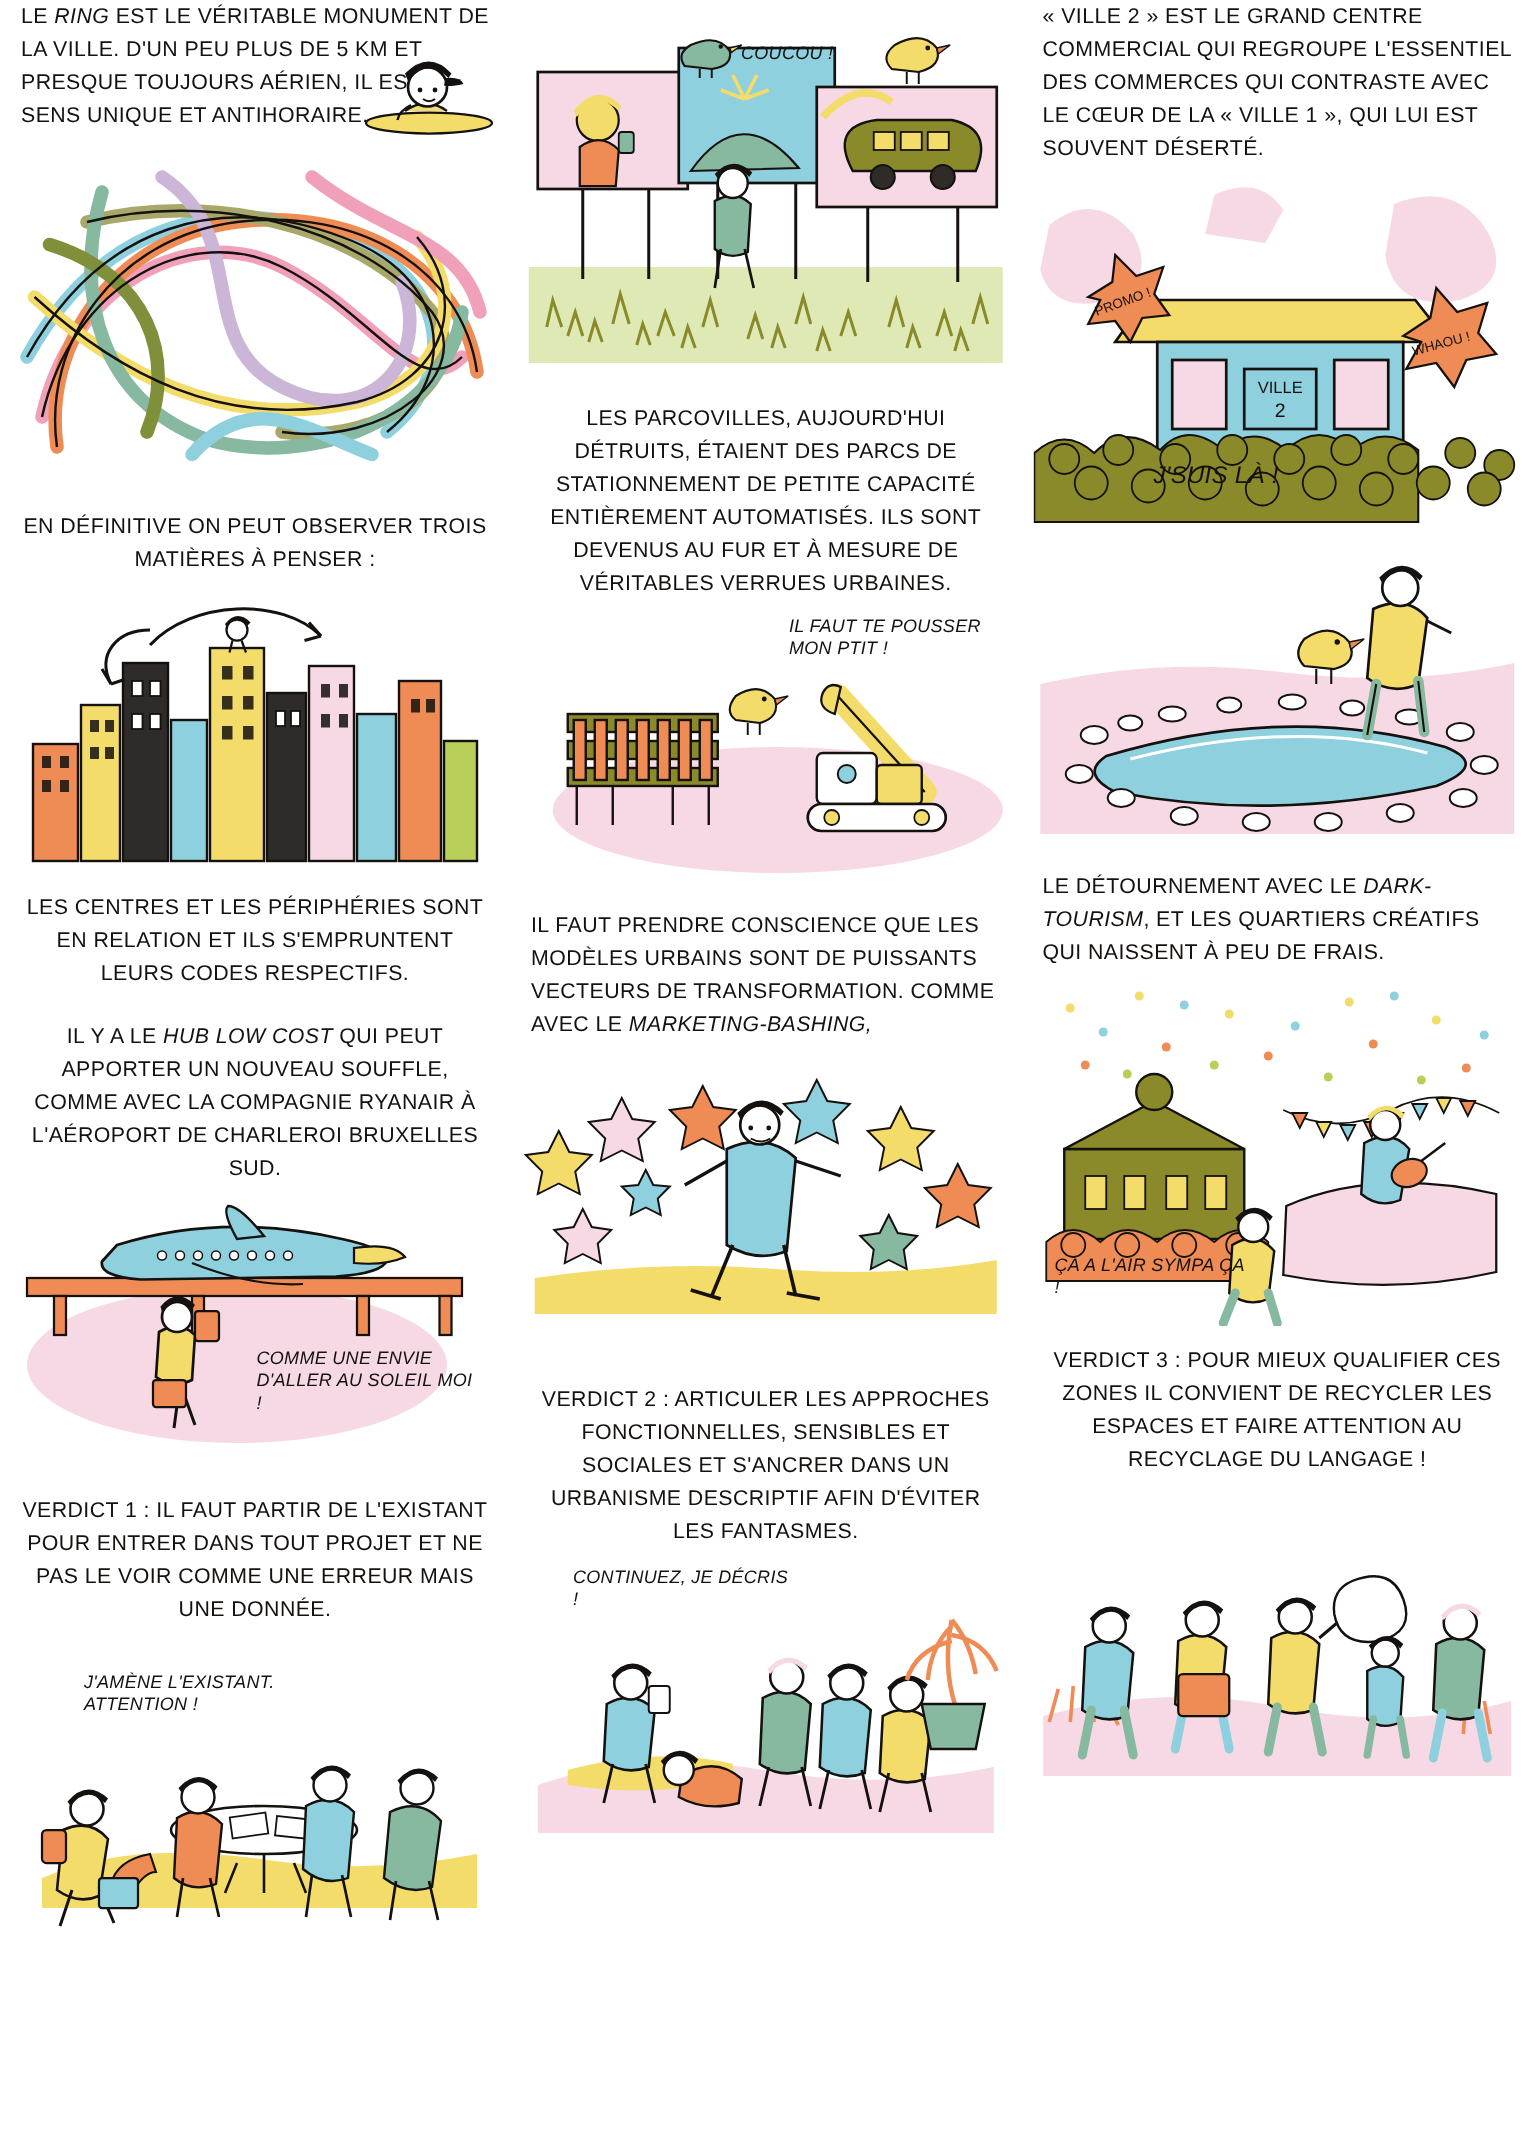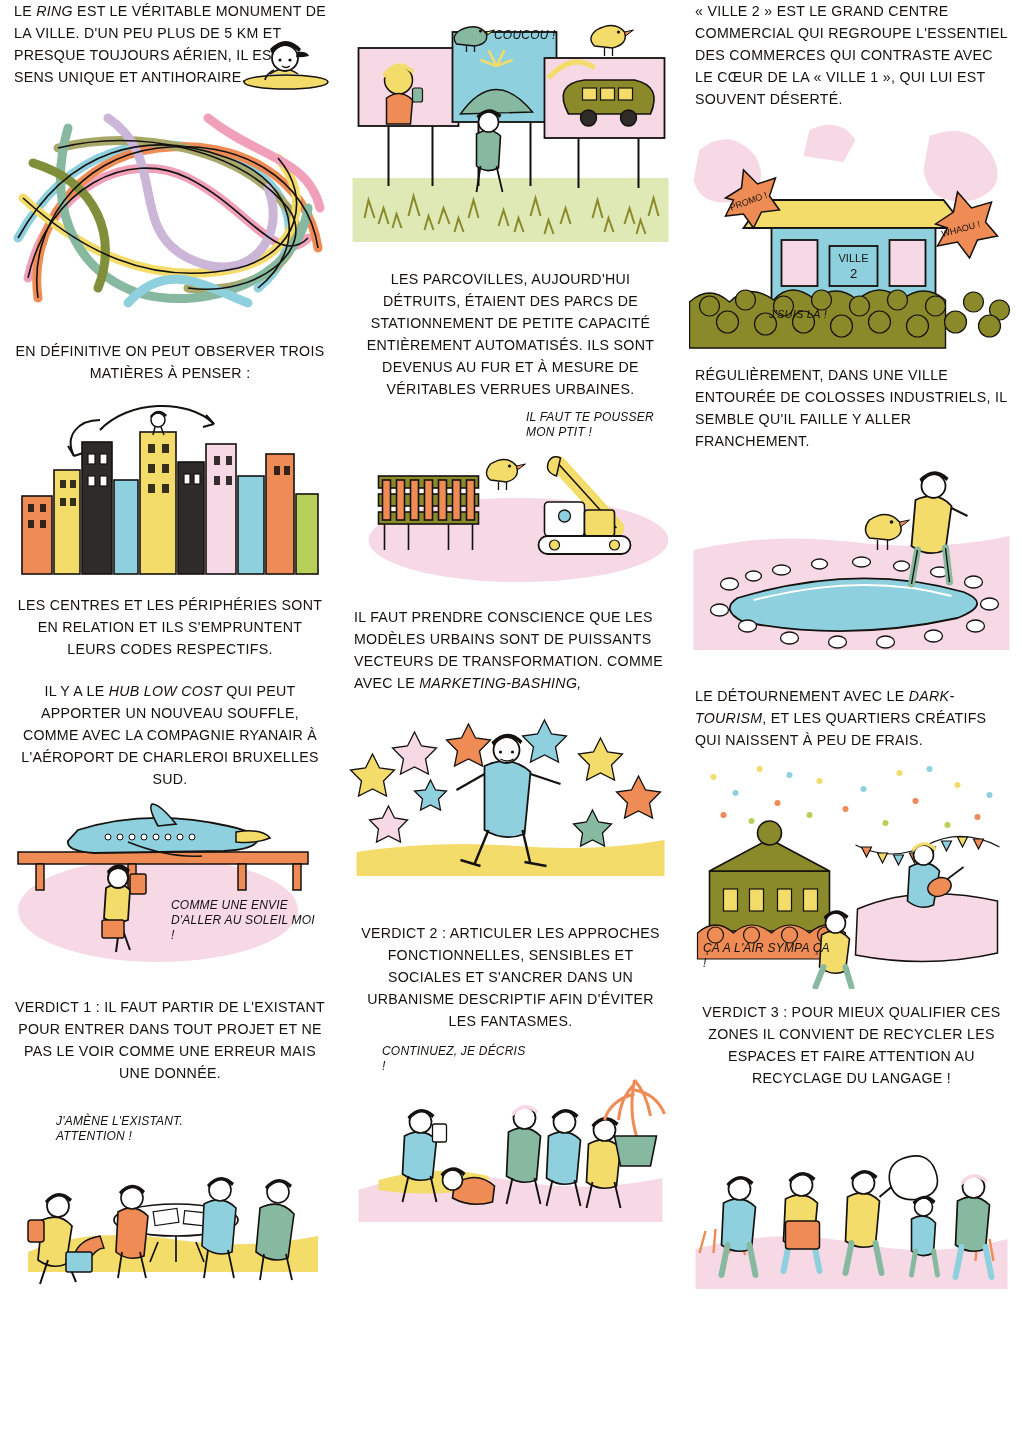--- a/index.html
+++ b/index.html
@@ -501,26 +501,25 @@
                 <circle cx="76" cy="204" r="11"></circle>
                 <circle cx="114" cy="202" r="11"></circle>
               <circle cx="152" cy="206" r="11"></circle>
                 <circle cx="190" cy="202" r="11"></circle>
                 <circle cx="228" cy="206" r="11"></circle>
               <circle cx="266" cy="202" r="11"></circle>
                 <circle cx="300" cy="206" r="11"></circle>
             </g>
           </g>
         </svg>
-        <div class="hand" style="left:80px; top:188px; width:86px; font-size:11px">J'SUIS LÀ !</div>
+        <div class="hand" style="left:80px; top:188px; width:86px; font-size:16px">J'SUIS LÀ !</div>
       </div>
     </div>
 
     <div class="cell" style="margin-top:14px">
-      <div class="caption left">RÉGULIÈREMENT, DANS UNE VILLE ENTOURÉE DE COLOSSES INDUSTRIELS, IL SEMBLE QU'IL FAILLE Y ALLER FRANCHEMENT.</div>
       <div class="panel rel" style="height:200px;margin-top:6px">
         <svg class="art" viewBox="0 0 324 200">
           <path d="M4,92 q80,-18 160,-8 q84,10 156,-6 l0,114 l-316,0z" fill="#f6d9e5"></path>
           <g>
             <path d="M48,140 q120,-36 226,-6 q30,12 -6,26 q-110,24 -214,4 q-24,-12 -6,-24z" fill="#8ed0de" stroke="#14110f" stroke-width="1.8"></path>
             <path d="M64,142 q110,-28 198,-4" fill="none" stroke="#ffffff" stroke-width="2"></path>
           </g>
           <g fill="#ffffff" stroke="#14110f" stroke-width="1.3">
             <ellipse cx="40" cy="126" rx="9" ry="6"></ellipse>
               <ellipse cx="64" cy="118" rx="8" ry="5"></ellipse>
@@ -551,21 +550,21 @@
             <path d="M180,62 q18,-12 30,2 q6,14 -10,18 l-20,-2 q-8,-8 0,-18z" fill="#f3dc6a" stroke="#14110f" stroke-width="1.5"></path>
             <path d="M210,64 l10,-2 l-9,7z" fill="#ef8b54" stroke="#14110f" stroke-width="1"></path>
             <circle cx="202" cy="64" r="1.8" fill="#14110f"></circle>
             <path d="M188,82 l0,10 M198,82 l0,10" stroke="#14110f" stroke-width="1.4"></path>
           </g>
         </svg>
 
       </div>
     </div>
 
-    <div class="cell" style="margin-top:27px">
+    <div class="cell" style="margin-top:16px">
       <div class="caption left">
         LE DÉTOURNEMENT AVEC LE <em>DARK-TOURISM</em>, ET LES QUARTIERS CRÉATIFS QUI NAISSENT À PEU DE FRAIS.
       </div>
       <div class="panel rel" style="height:230px;margin-top:8px">
         <svg class="art" viewBox="0 0 324 230">
           <g>
             <g fill="#f3dc6a">
                 <circle cx="24" cy="18" r="3"></circle>
                 <circle cx="70" cy="10" r="3"></circle>
                 <circle cx="130" cy="22" r="3"></circle>

